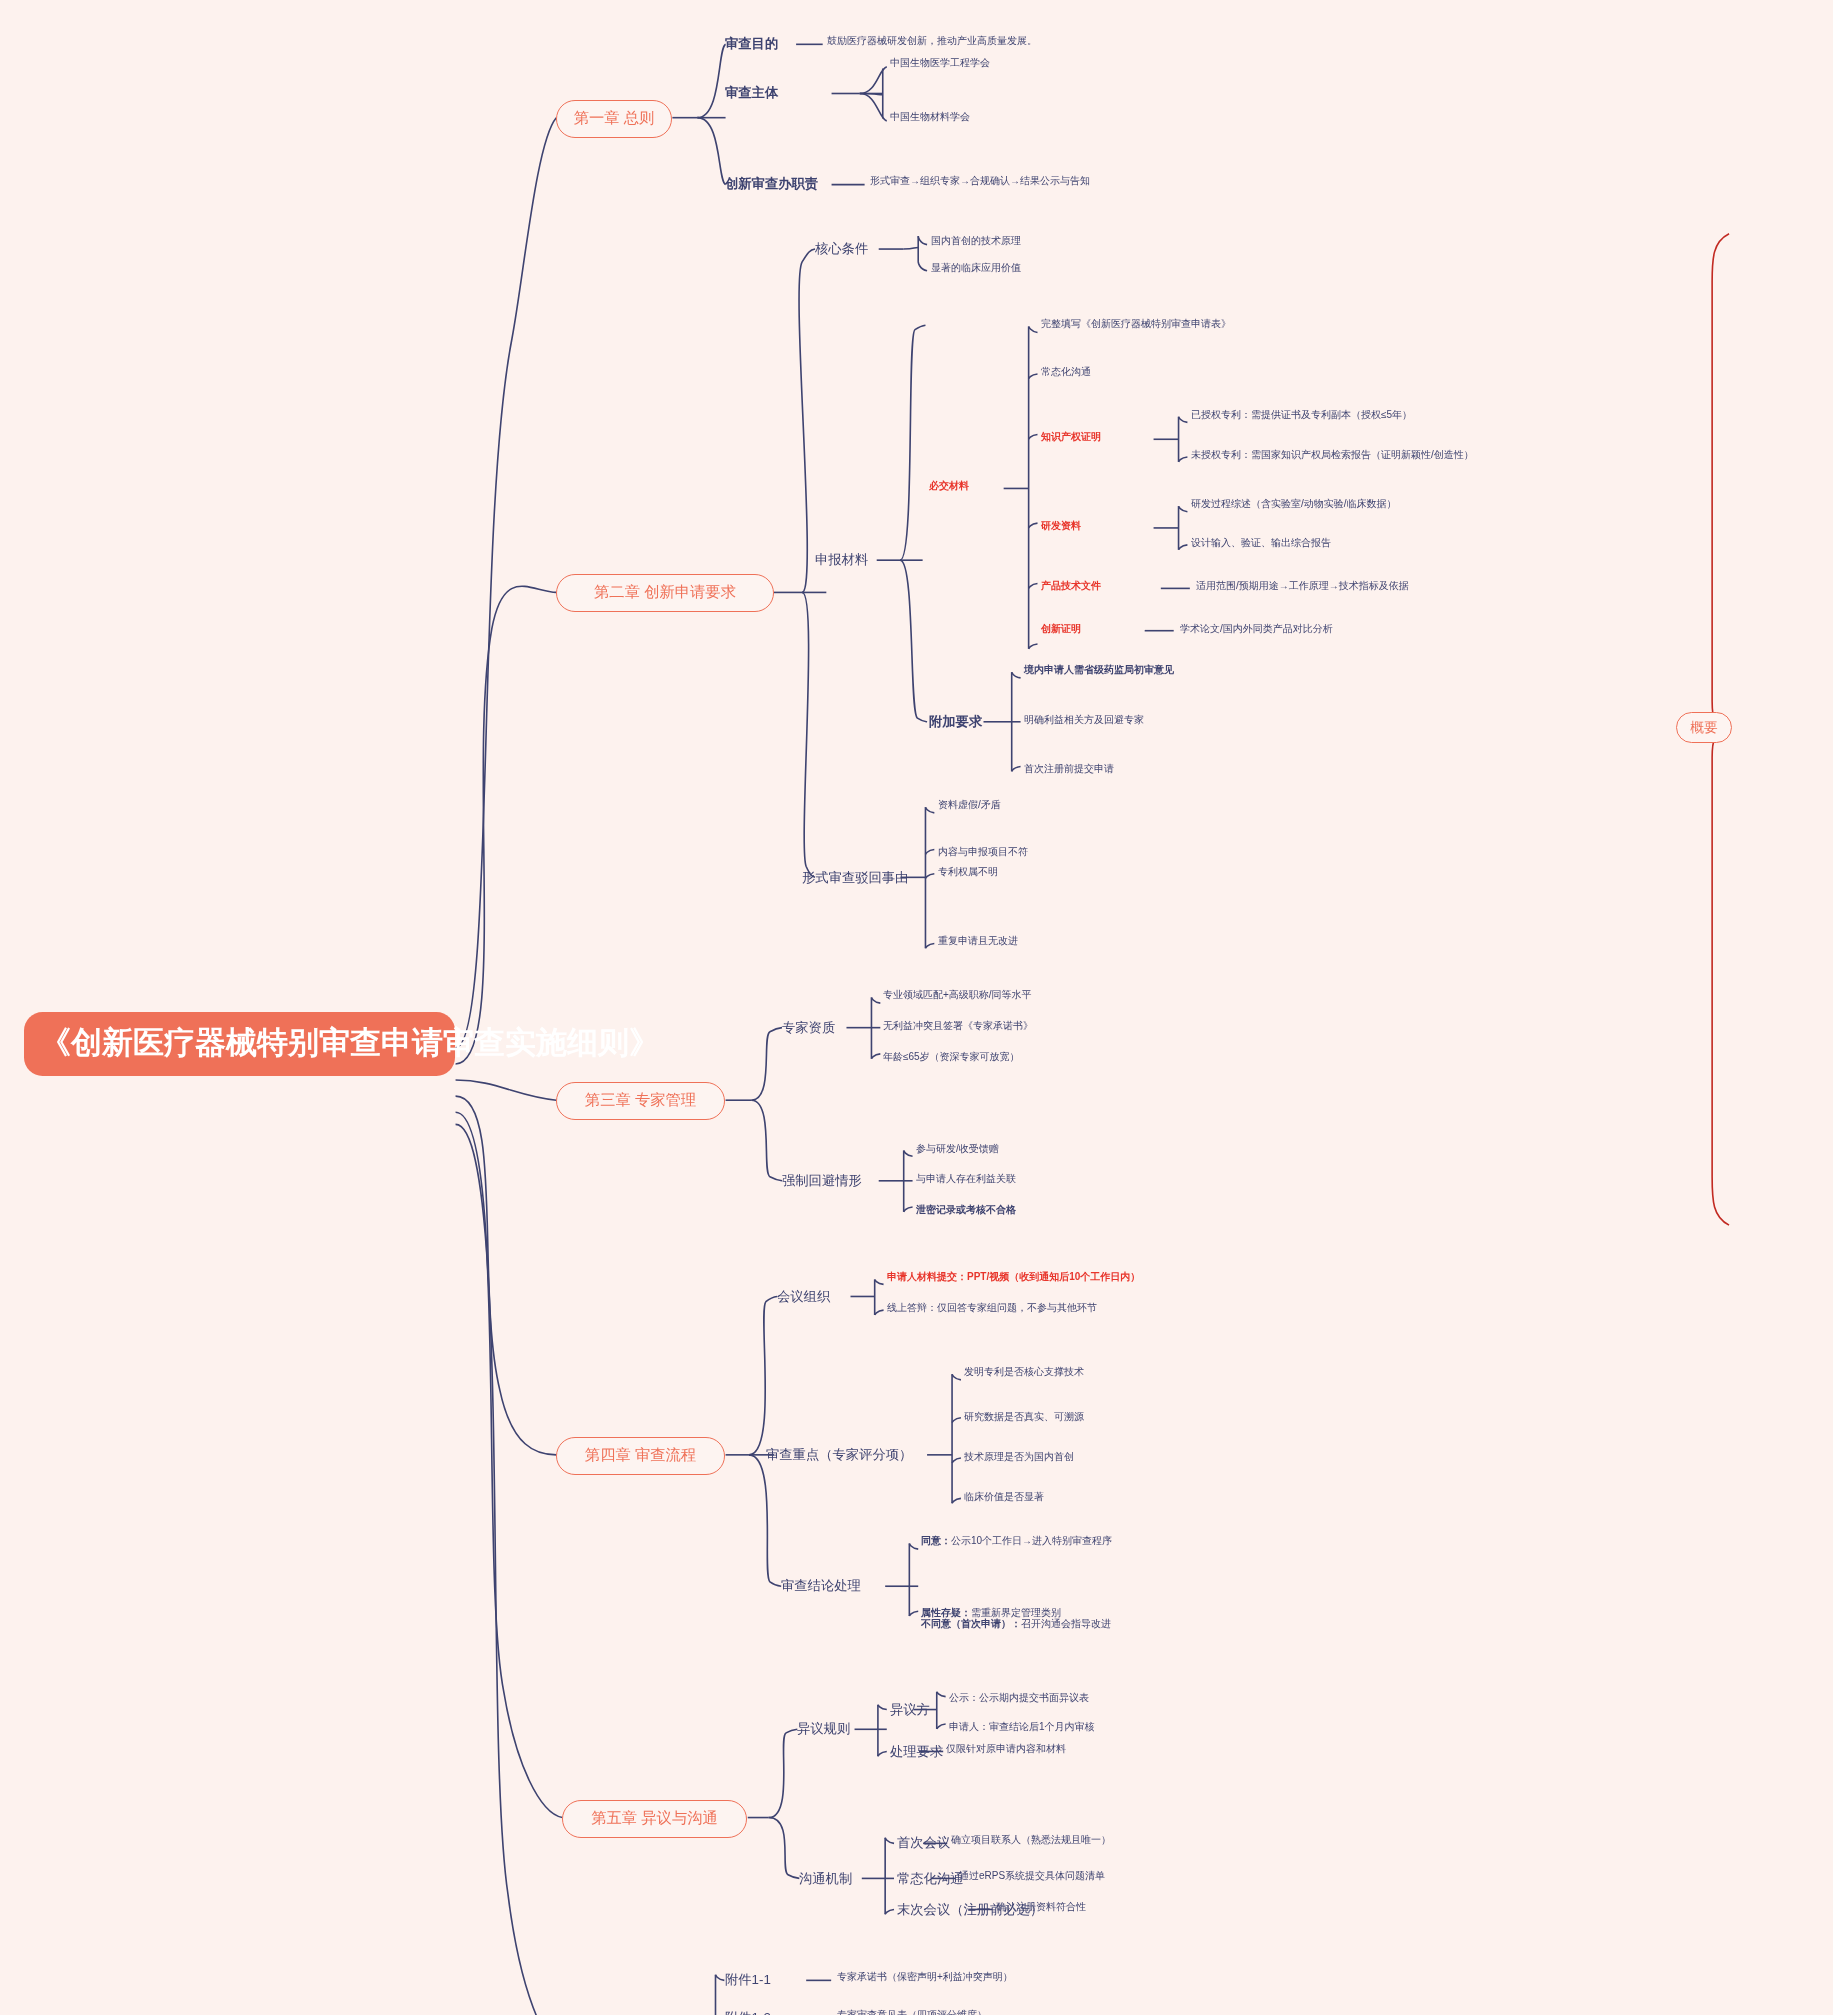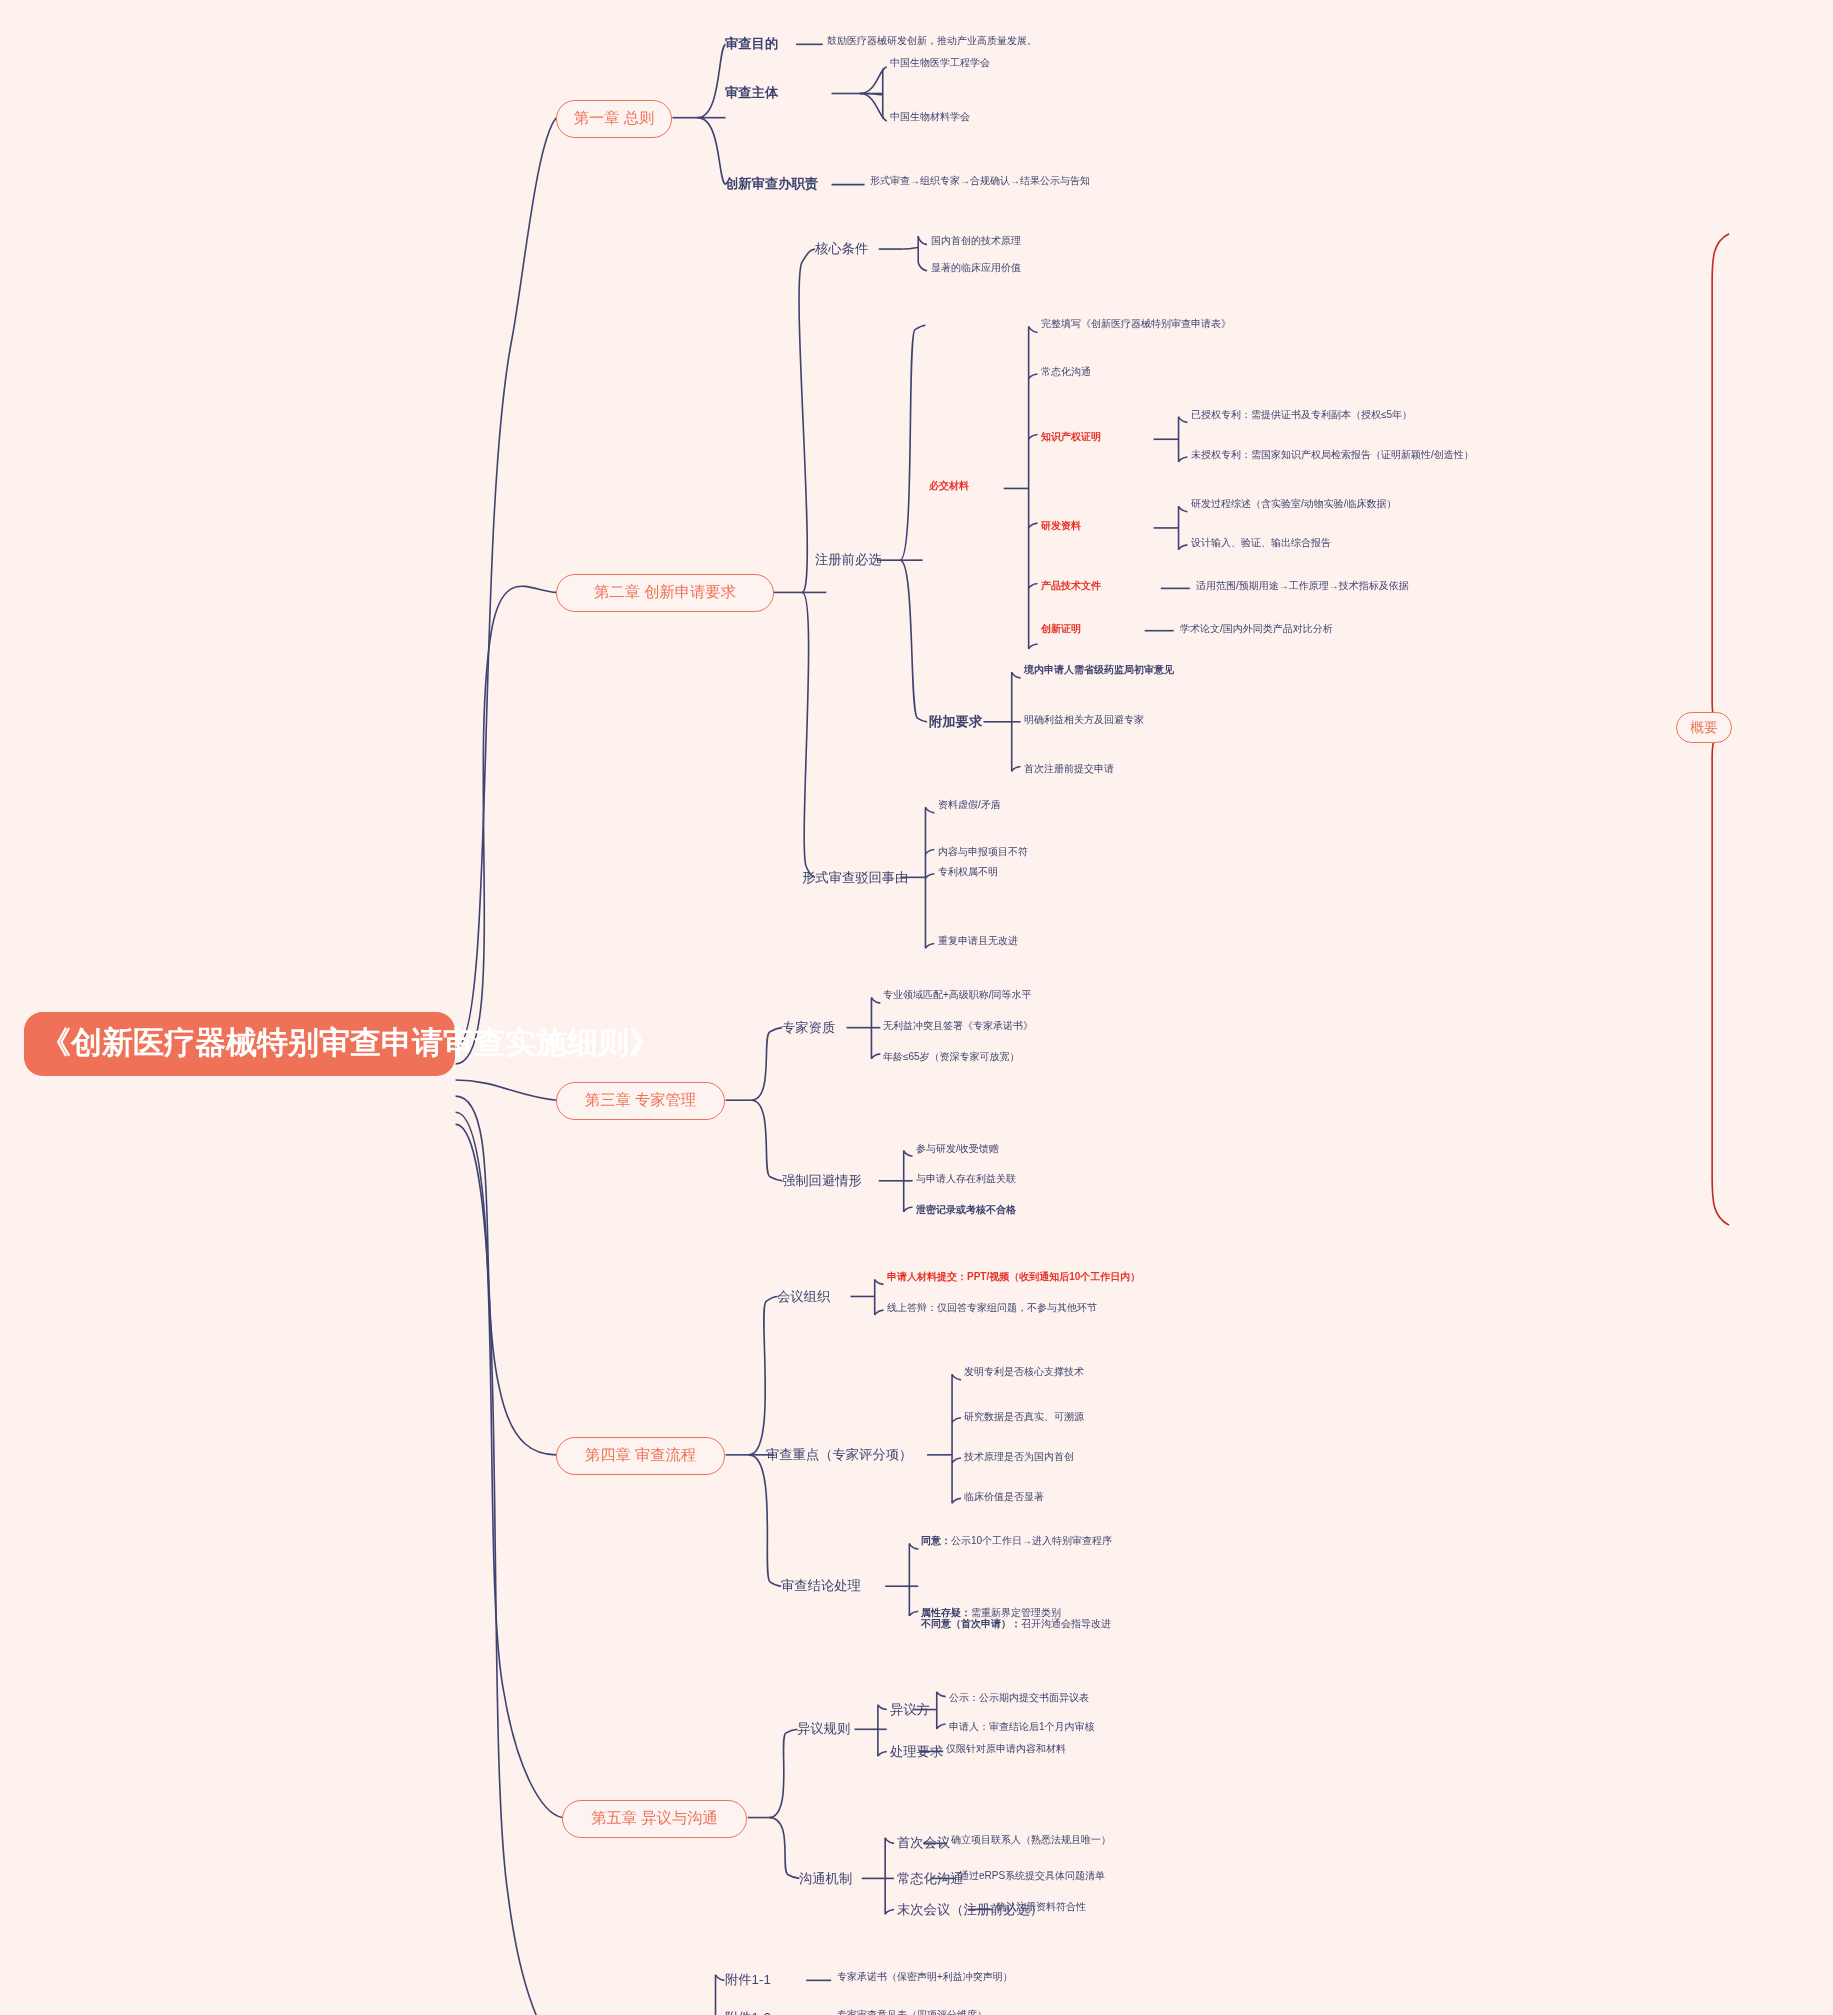--- a/index.html
+++ b/index.html
@@ -266,21 +266,21 @@
   <span>核心条件</span>
 </div>
 <div class="node t" style="left:931px;top:235px;">
   <span>国内首创的技术原理</span>
 </div>
 <div class="node t" style="left:931px;top:262px;">
   <span>显著的临床应用价值</span>
 </div>
 
 <div class="node mid" style="left:815px;top:551px;">
-  <span>注册前必选</span>
+  <span>申报材料</span>
 </div>
 
 <div class="node t red" style="left:929px;top:480px;">
   <span>必交材料</span>
 </div>
 <div class="node t" style="left:1041px;top:318px;">
   <span>完整填写《创新医疗器械特别审查申请表》</span>
 </div>
 <div class="node t" style="left:1041px;top:366px;">
   <span>常态化沟通</span>

